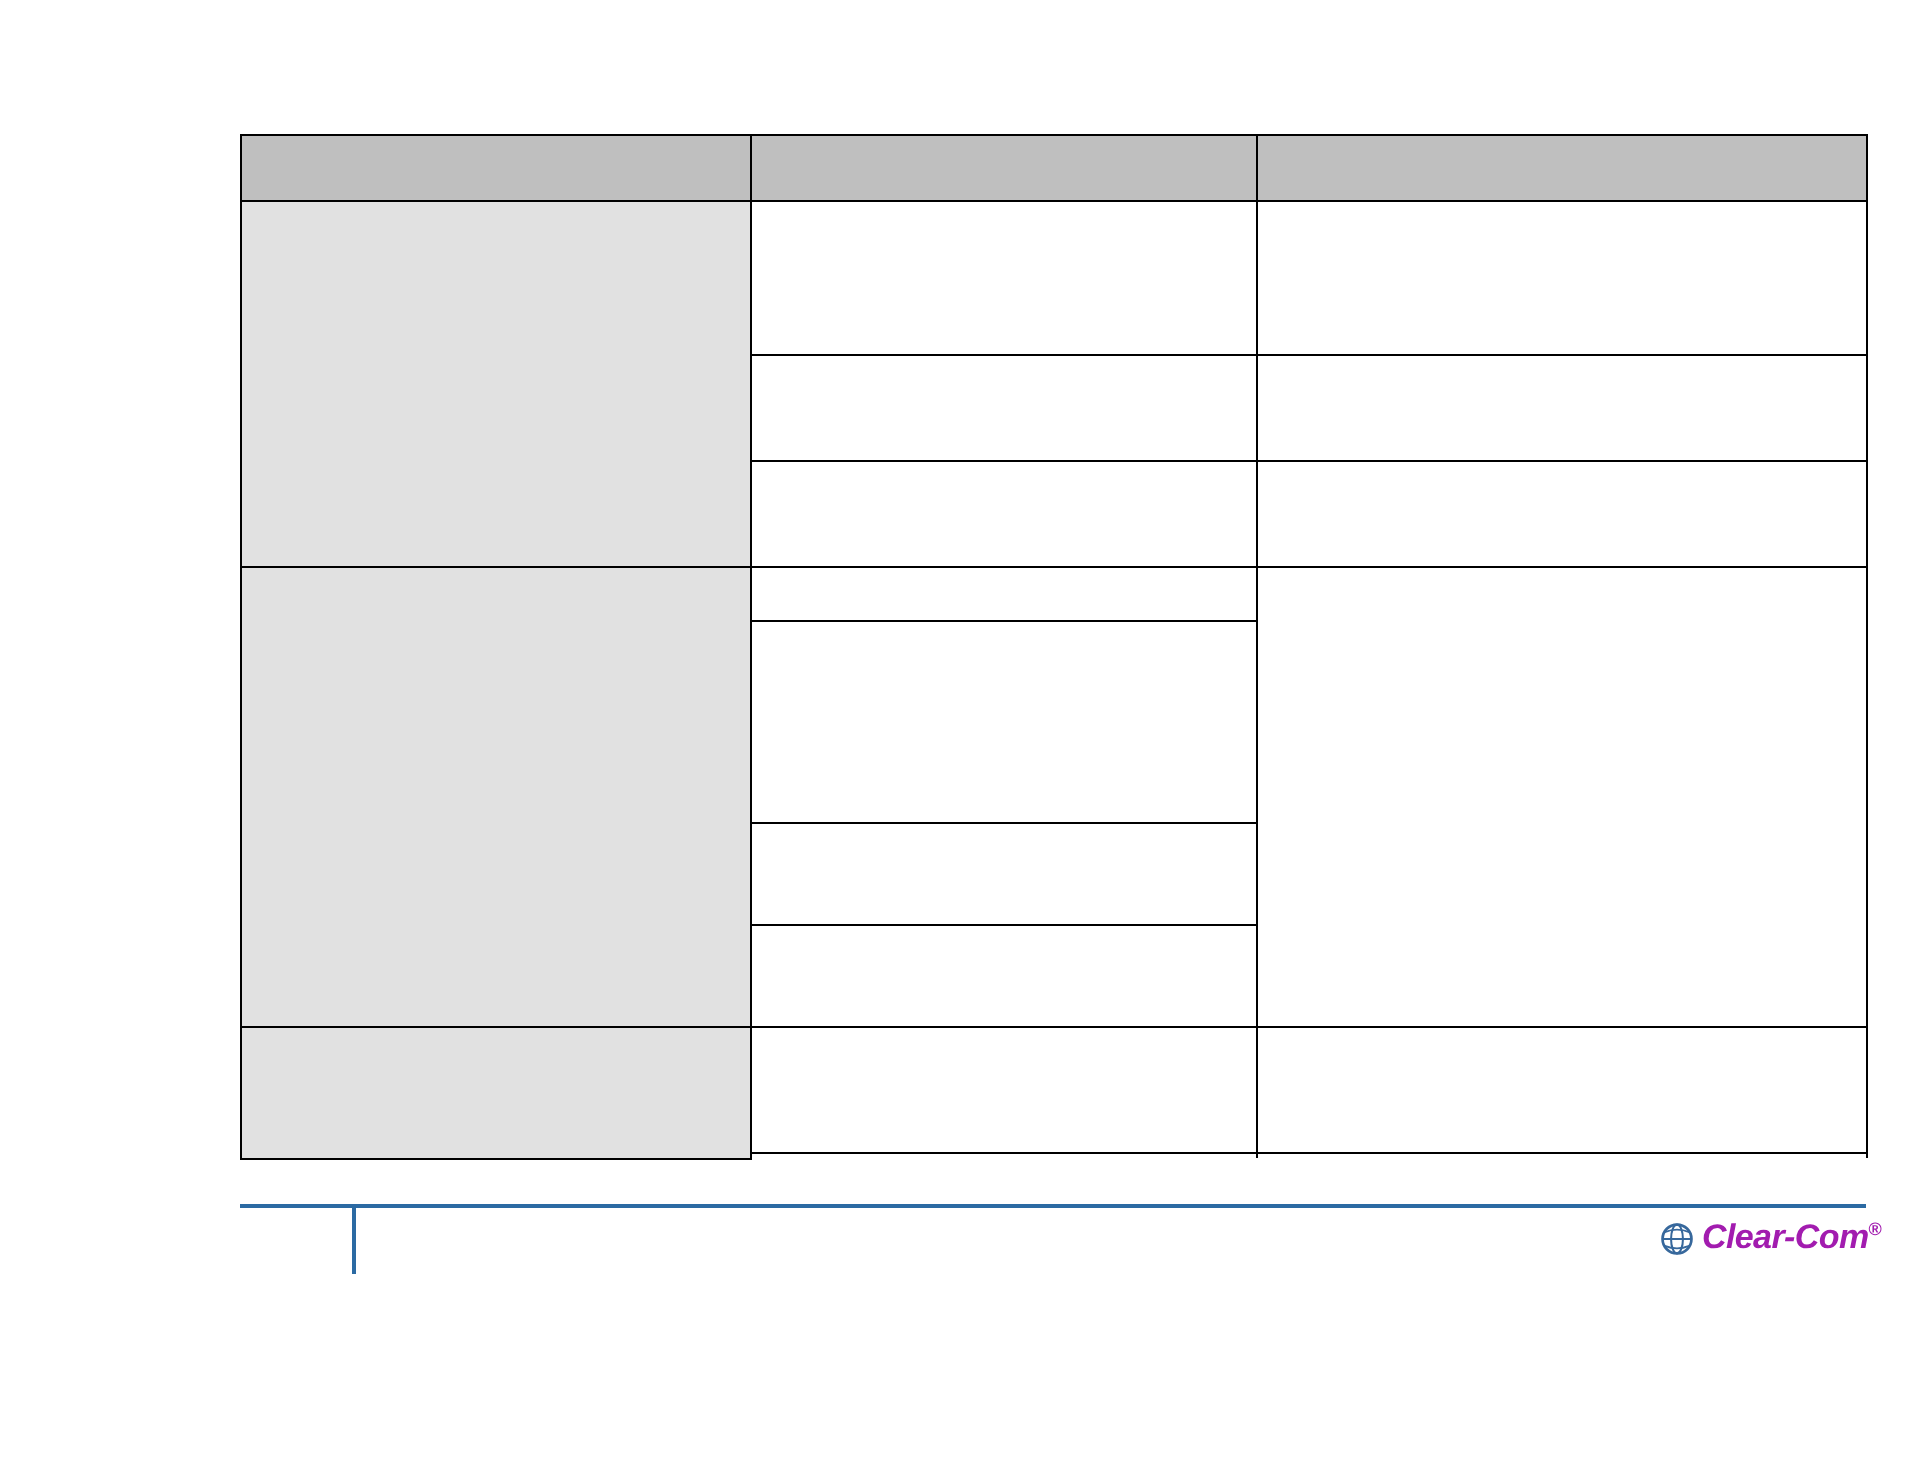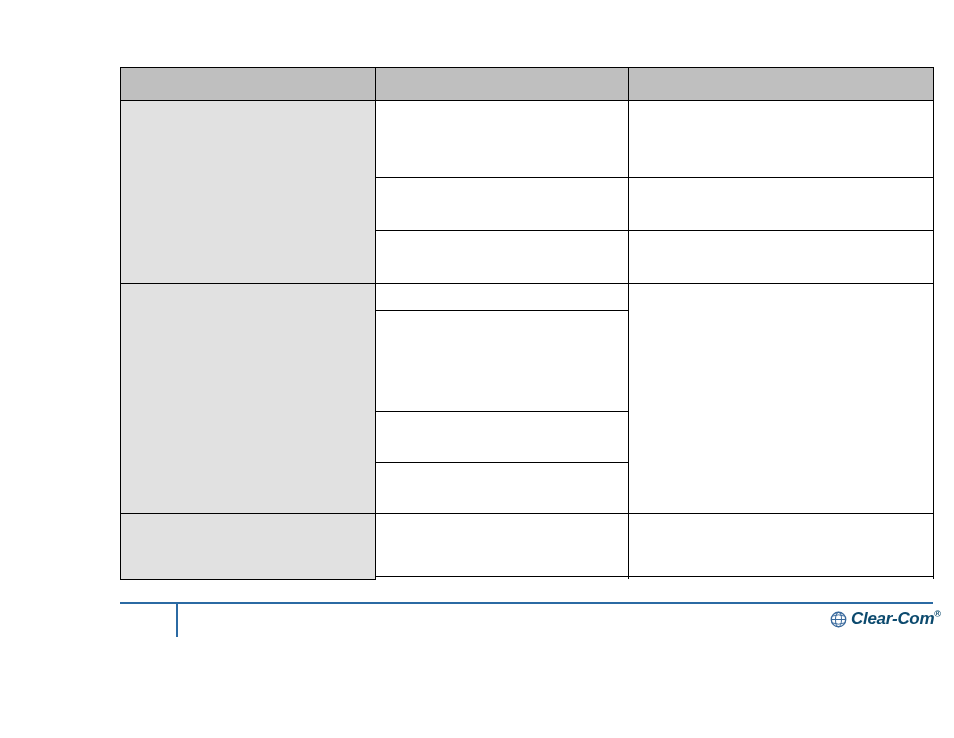--- a/index.html
+++ b/index.html
@@ -77,21 +77,21 @@
     top: 609px;
     display: flex;
     align-items: center;
     gap: 4px;
   }
   .logo-text {
     font-family: Arial, Helvetica, sans-serif;
     font-size: 17px;
     font-weight: bold;
     font-style: italic;
-    color: #0c4a6e;
+    color: #a21caf;
     letter-spacing: -0.3px;
     white-space: nowrap;
   }
   .logo-text .reg {
     font-size: 9px;
     font-style: normal;
     vertical-align: super;
   }
   .globe {
     width: 17px;

